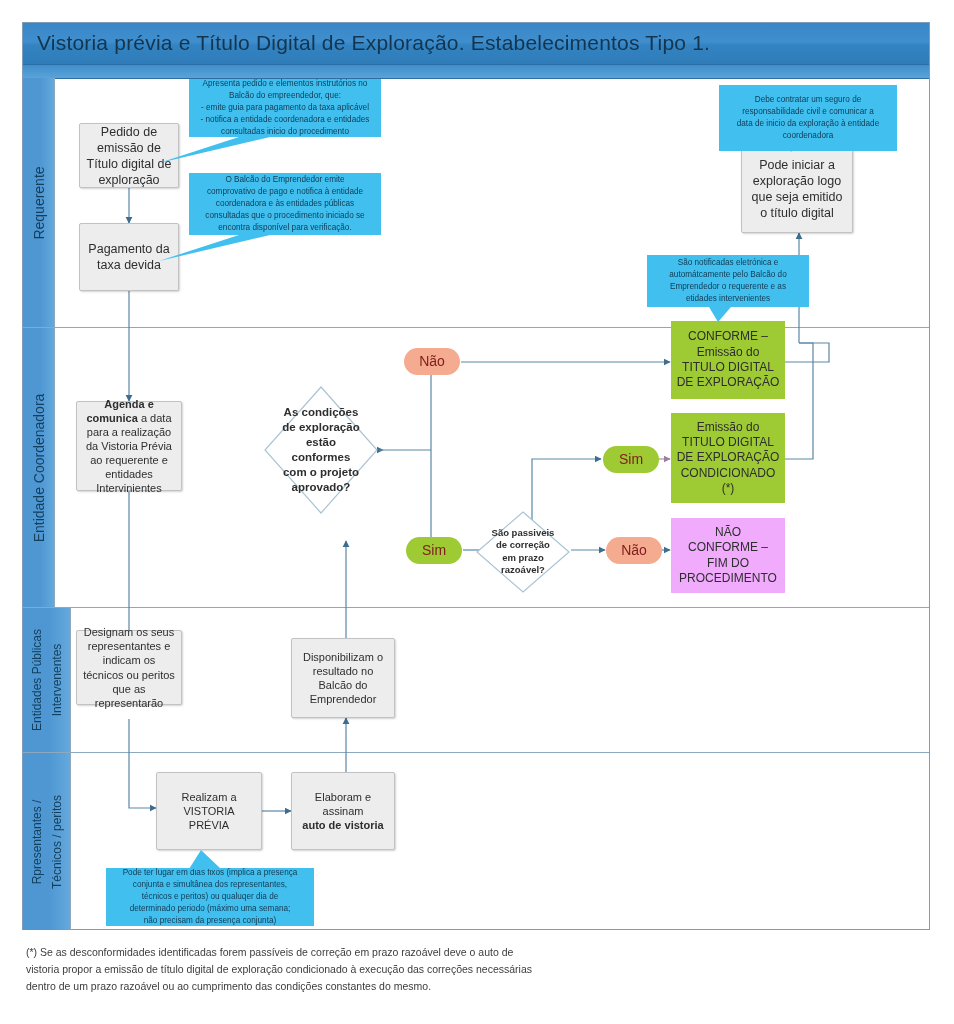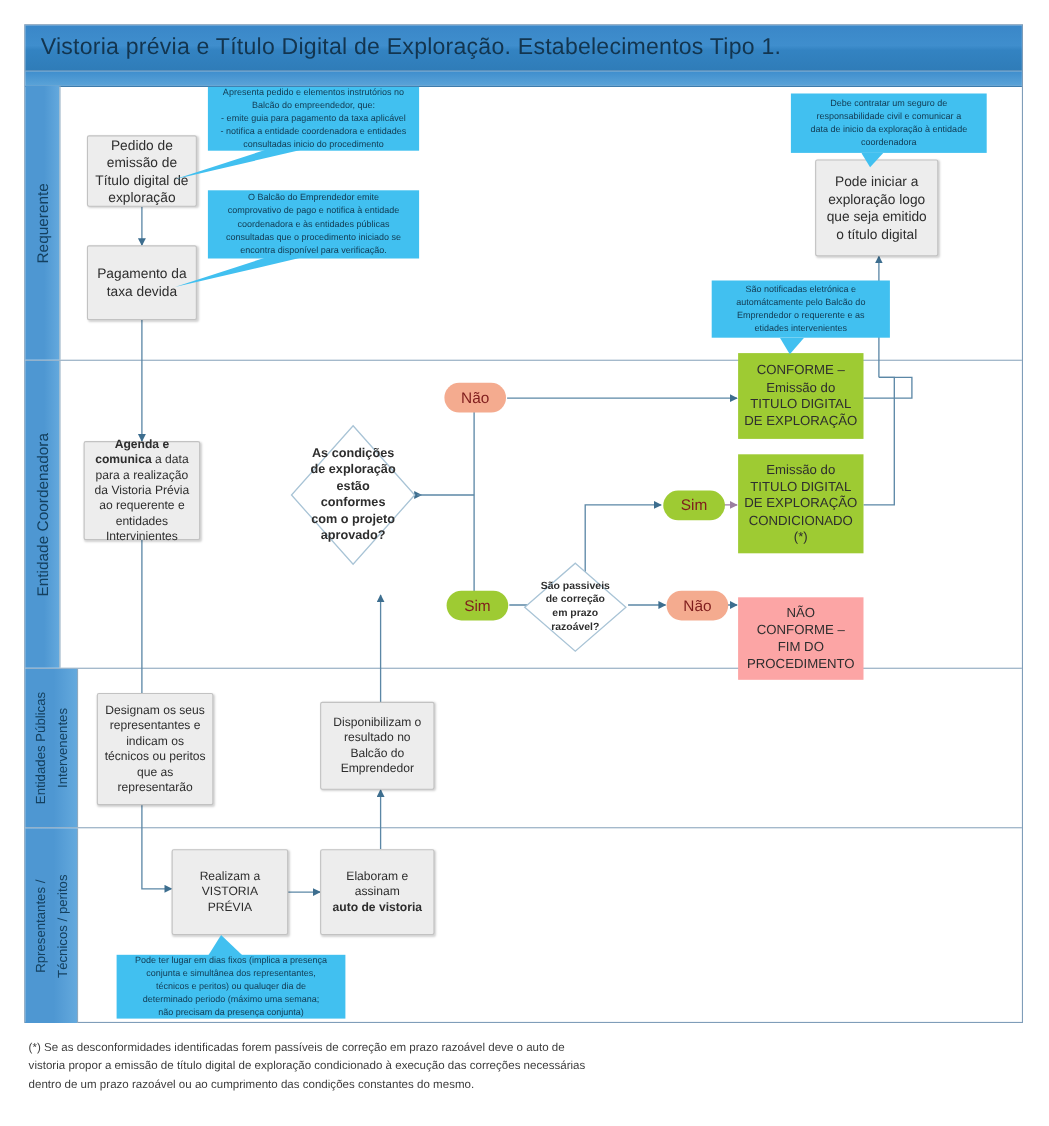--- a/index.html
+++ b/index.html
@@ -140,26 +140,25 @@
   .proc b { font-weight: bold; }
 
   .green {
     background: #9ecb33;
     border: none;
     font-size: 12px;
     color: #2e2e2e;
     padding: 4px 5px;
   }
   .pink {
-    background: #fca5a5;
+    background: #f0abfc;
     border: none;
     font-size: 12px;
     color: #2e2e2e;
     padding: 4px 13px;
-    margin-top: 25px;
   }
 
   .pill {
     border-radius: 16px;
     font-size: 14px;
     color: #7f1d1d;
   }
   .pill.green-pill { background: #9ecb33; }
   .pill.pink-pill { background: #f4ab8f; }
 
@@ -350,21 +349,21 @@
     <div class="node pill green-pill" style="left:580px; top:423px; width:56px; height:27px;">Sim</div>
 
     <div class="node pill pink-pill" style="left:583px; top:514px; width:56px; height:27px;">Não</div>
 
     <div class="node green" style="left:648px; top:390px; width:114px; height:90px;">Emissão do TITULO DIGITAL DE EXPLORAÇÃO CONDICIONADO (*)</div>
 
     <div class="node green" style="left:648px; top:298px; width:114px; height:78px;">CONFORME – Emissão do TITULO DIGITAL DE EXPLORAÇÃO</div>
 
     <div class="node pink" style="left:648px; top:495px; width:114px; height:75px;">NÃO CONFORME – FIM DO PROCEDIMENTO</div>
 
-    <div class="node proc small" style="left:65px; top:607px; width:106px; height:102px;">Designam os seus representantes e indicam os técnicos ou peritos que as representarão</div>
+    <div class="node proc small" style="left:53px; top:607px; width:106px; height:75px;">Designam os seus representantes e indicam os técnicos ou peritos que as representarão</div>
 
     <div class="node proc small" style="left:268px; top:615px; width:104px; height:80px;">Disponibilizam o resultado no Balcão do Emprendedor</div>
 
     <div class="node proc small" style="left:133px; top:749px; width:106px; height:78px;">Realizam a VISTORIA PRÉVIA</div>
 
     <div class="node proc small" style="left:268px; top:749px; width:104px; height:78px;">
       <div>
         <span>Elaboram e assinam</span><br>
         <b>auto de vistoria</b>
       </div>
@@ -389,21 +388,21 @@
         <span class="ln">comprovativo de pago e notifica à entidade</span>
         <span class="ln">coordenadora e às entidades públicas</span>
         <span class="ln">consultadas que o procedimento iniciado se</span>
         <span class="ln">encontra disponível para verificação.</span>
       </div>
     </div>
     <svg style="position:absolute; left:136px; top:210px; width:120px; height:32px;" viewBox="0 0 120 32">
       <polygon points="120,0 86,0 0,28" fill="#41c0f0"></polygon>
     </svg>
 
-    <div class="callout" style="left:696px; top:62px; width:178px; height:54px;">
+    <div class="callout" style="left:696px; top:62px; width:178px; height:66px;">
       <div class="lines">
         <span class="ln">Debe contratar um seguro de</span>
         <span class="ln">responsabilidade civil e comunicar a</span>
         <span class="ln">data de inicio da exploração à entidade</span>
         <span class="ln">coordenadora</span>
       </div>
     </div>
     <svg style="position:absolute; left:760px; top:116px; width:26px; height:14px;" viewBox="0 0 26 14">
       <polygon points="0,0 20,0 8,13" fill="#41c0f0"></polygon>
     </svg>

